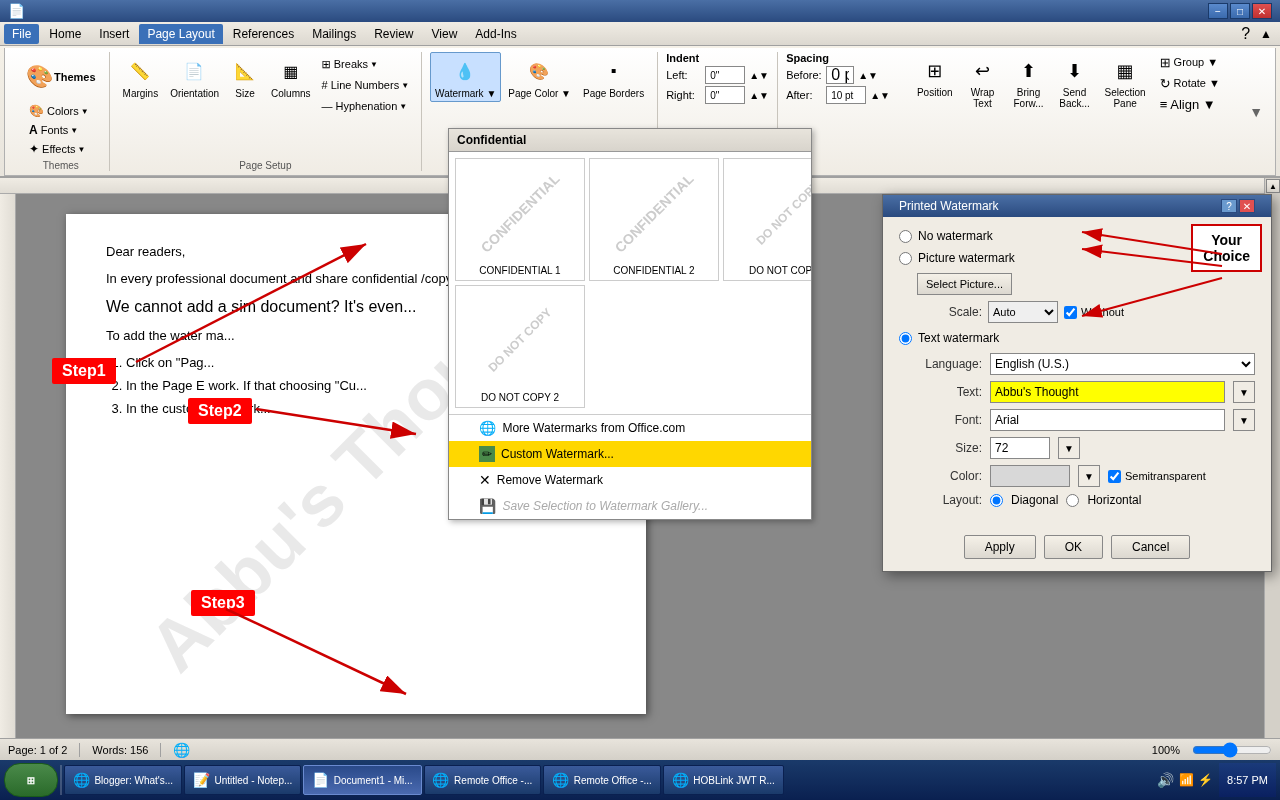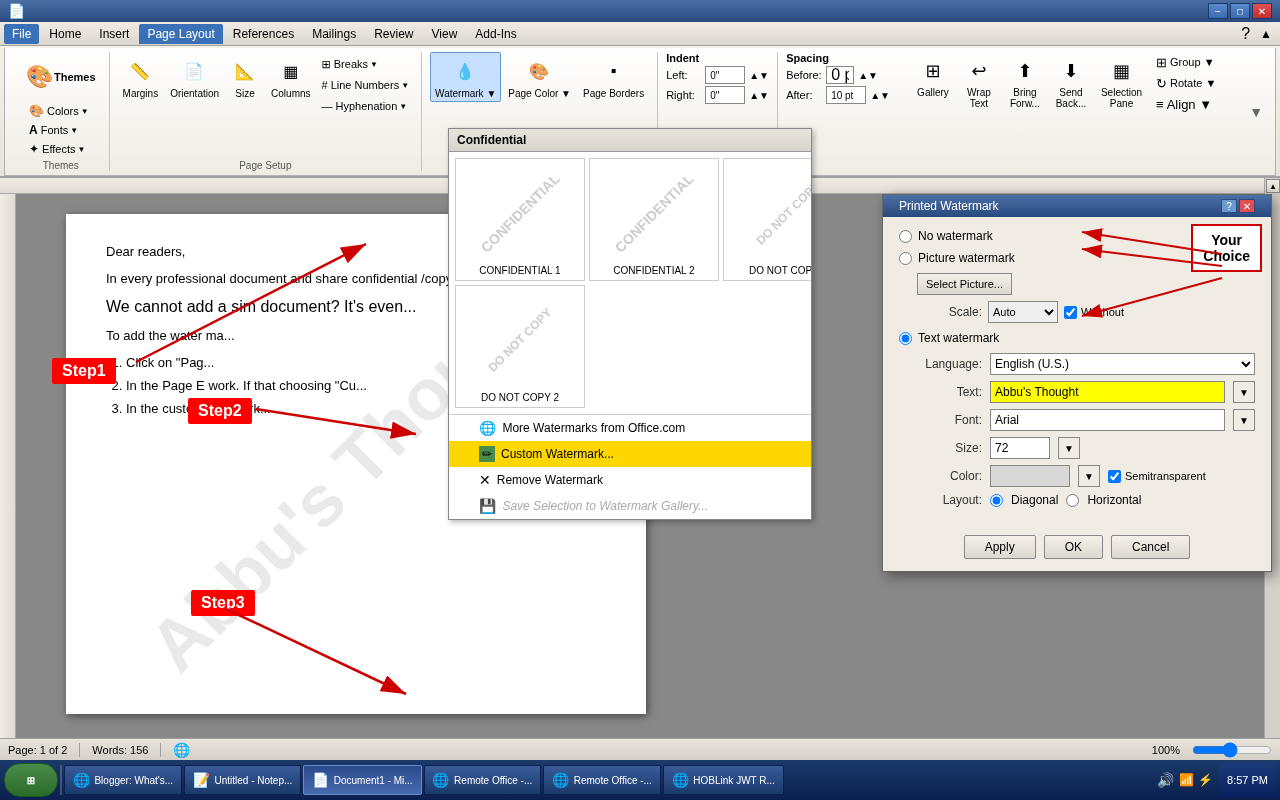--- a/index.html
+++ b/index.html
@@ -534,21 +534,21 @@
         <span style="font-size:11px; width:36px;">After:</span>
         <input type="text" value="10 pt" class="dialog-input" style="width: 40px; height: 18px; font-size: 10px;">
         <span style="font-size:10px;">▲▼</span>
       </div>
     </div>
 
     <div class="ribbon-group" style="border-right:none; min-width:300px;">
       <div class="arrange-group">
         <div class="arrange-btn">
           <div class="arrange-icon">⊞</div>
-          <div class="arrange-label">Gallery</div>
+          <div class="arrange-label">Position</div>
         </div>
         <div class="arrange-btn">
           <div class="arrange-icon">↩</div>
           <div class="arrange-label">Wrap<br>Text</div>
         </div>
         <div class="arrange-btn">
           <div class="arrange-icon">⬆</div>
           <div class="arrange-label">Bring<br>Forw...</div>
         </div>
         <div class="arrange-btn">

